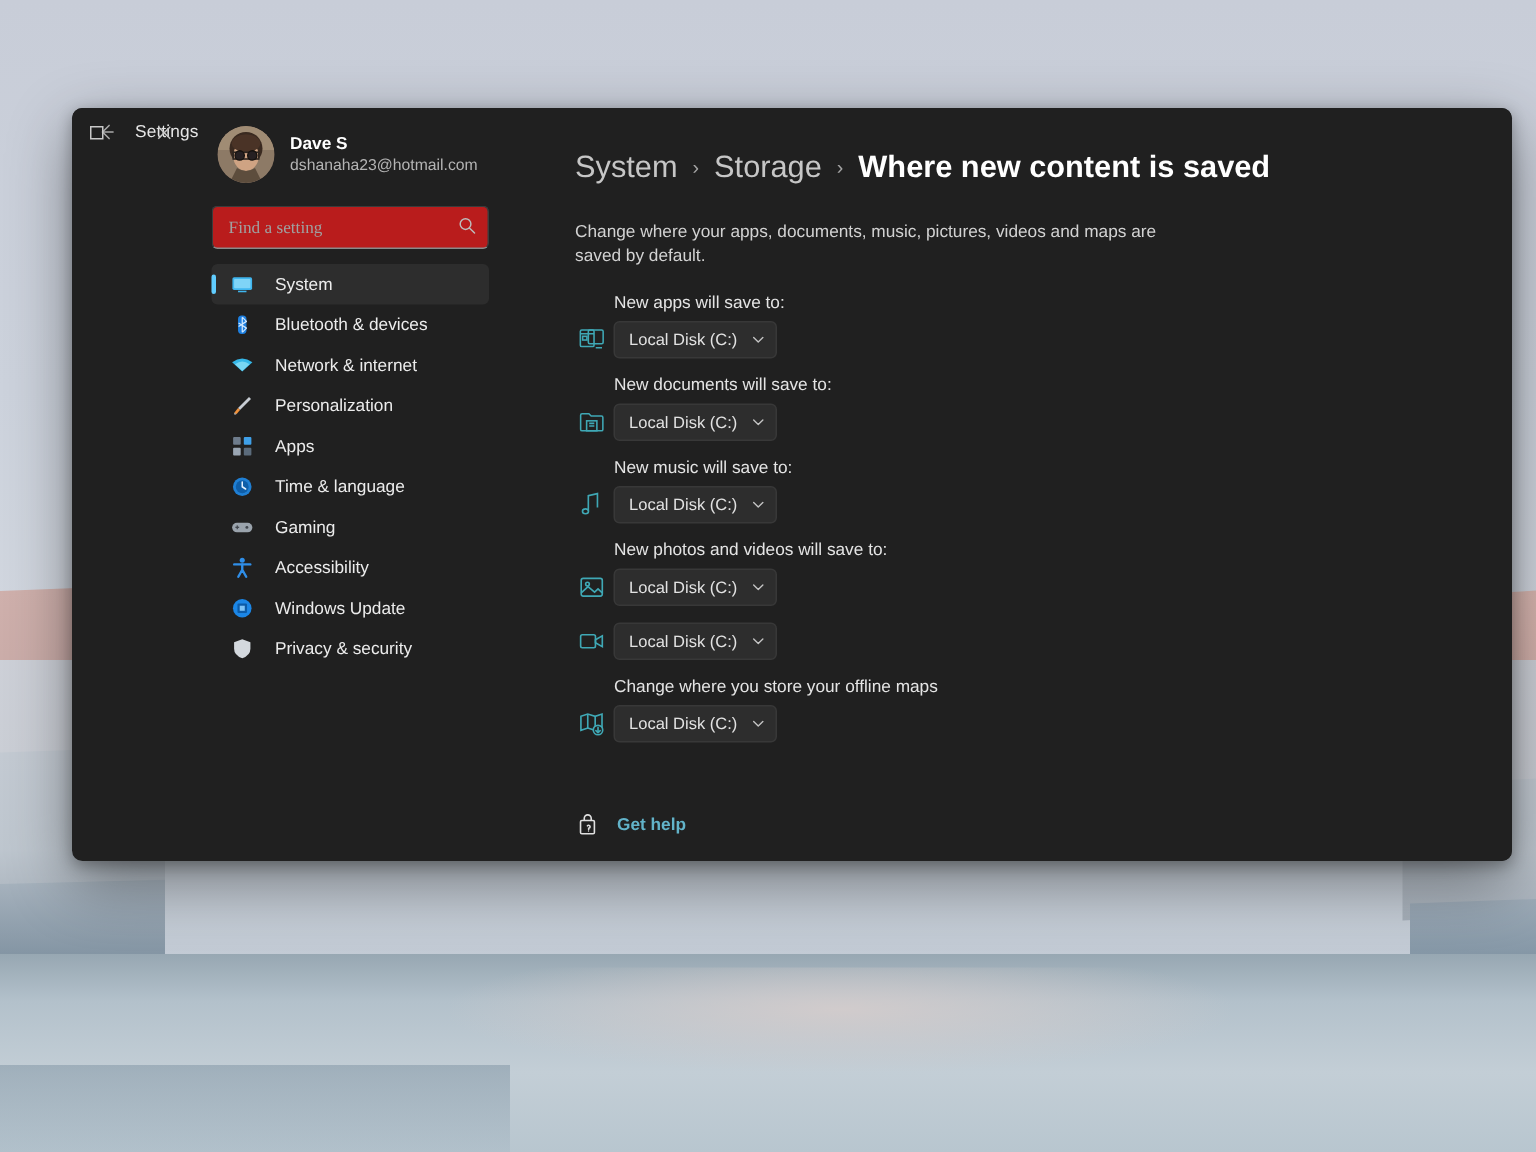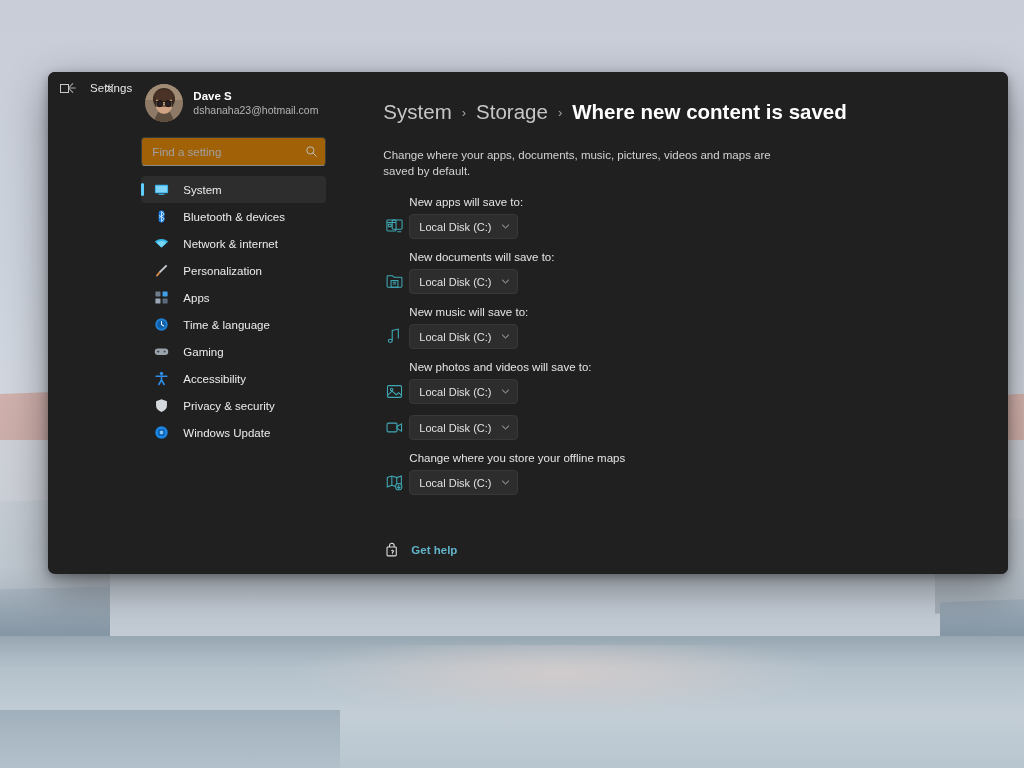--- a/index.html
+++ b/index.html
@@ -170,27 +170,27 @@
     line-height: 14px; white-space: nowrap;
   }
 
   #search-wrap {
     margin: 9px 0 8px 0;
     position: relative;
     height: 29px;
   }
   #search-input {
     width: 100%; height: 29px;
-    background: #a16207;
+    background: #b91c1c;
     border: 1px solid #3b3b3b;
     border-bottom: 1px solid #8a8a8a;
     border-radius: 4px;
     color: #cfcfcf;
     font-size: 11.5px;
-    font-family: Liberation Sans, sans-serif;
+    font-family: Liberation Serif, serif;
     padding: 0 26px 0 10px;
     outline: none;
   }
   #search-input::placeholder { color: #a0a0a0; }
   #search-icon {
     position: absolute; right: 8px; top: 7px;
     color: #bdbdbd; pointer-events: none;
   }
 
   #nav-list { margin-top: 2px; }
@@ -495,35 +495,35 @@
                 <path d="M2.3 5.6 H13.7" stroke="#2f8ee8" stroke-width="1.7" stroke-linecap="round"></path>
                 <path d="M8 5.6 V9.4 M8 9.4 L5.2 14.4 M8 9.4 L10.8 14.4" stroke="#2f8ee8" stroke-width="1.7" fill="none" stroke-linecap="round"></path>
               </svg>
             </span>
             <span class="nav-label">Accessibility</span>
           </div>
 
           <div class="nav-item">
             <span class="nav-ico">
               <svg width="15" height="15" viewBox="0 0 16 16">
-                <path d="M8 1.2 L13.8 3.4 V8 q0 4.6-5.8 6.8 Q2.2 12.6 2.2 8 V3.4 Z" fill="#d4d9de"></path>
-              </svg>
-            </span>
-            <span class="nav-label">Privacy &amp; security</span>
-          </div>
-
-          <div class="nav-item">
-            <span class="nav-ico">
-              <svg width="15" height="15" viewBox="0 0 16 16">
                 <circle cx="8" cy="8" r="6.6" fill="#1b86e6"></circle>
                 <rect x="4.6" y="4.6" width="6.8" height="6.8" rx="0.8" fill="#0c5ba8"></rect>
                 <rect x="6.2" y="6.2" width="3.6" height="3.6" fill="#7fc4f7"></rect>
               </svg>
             </span>
             <span class="nav-label">Windows Update</span>
+          </div>
+
+          <div class="nav-item">
+            <span class="nav-ico">
+              <svg width="15" height="15" viewBox="0 0 16 16">
+                <path d="M8 1.2 L13.8 3.4 V8 q0 4.6-5.8 6.8 Q2.2 12.6 2.2 8 V3.4 Z" fill="#d4d9de"></path>
+              </svg>
+            </span>
+            <span class="nav-label">Privacy &amp; security</span>
           </div>
 
         </div>
       </div>
 
       <div id="main">
 
         <div id="breadcrumb">
           <span class="crumb">System</span>
           <span class="crumb-sep">›</span>

